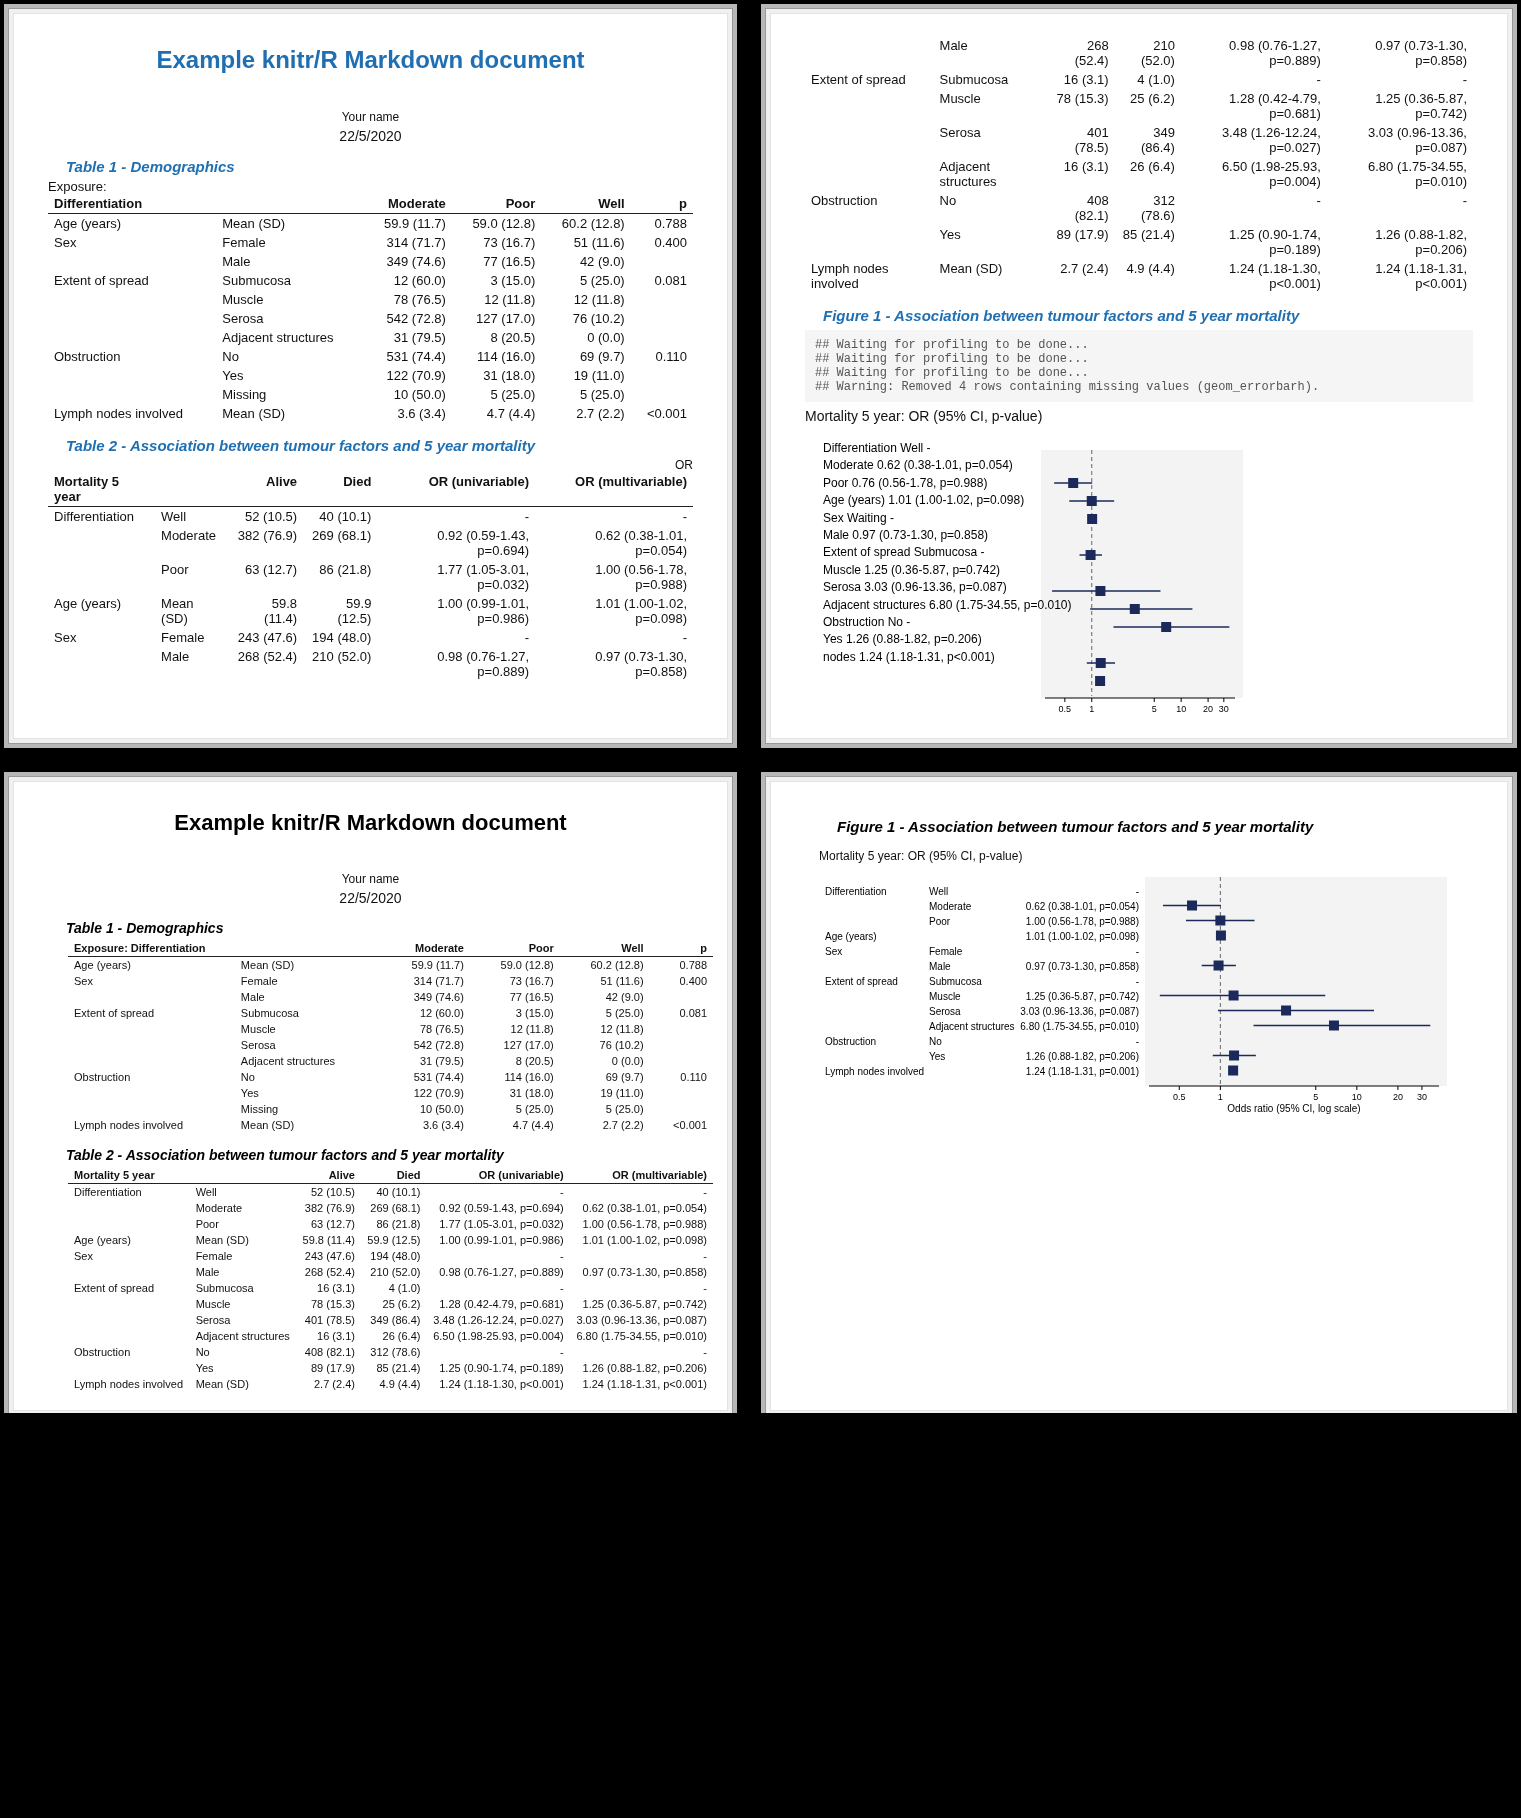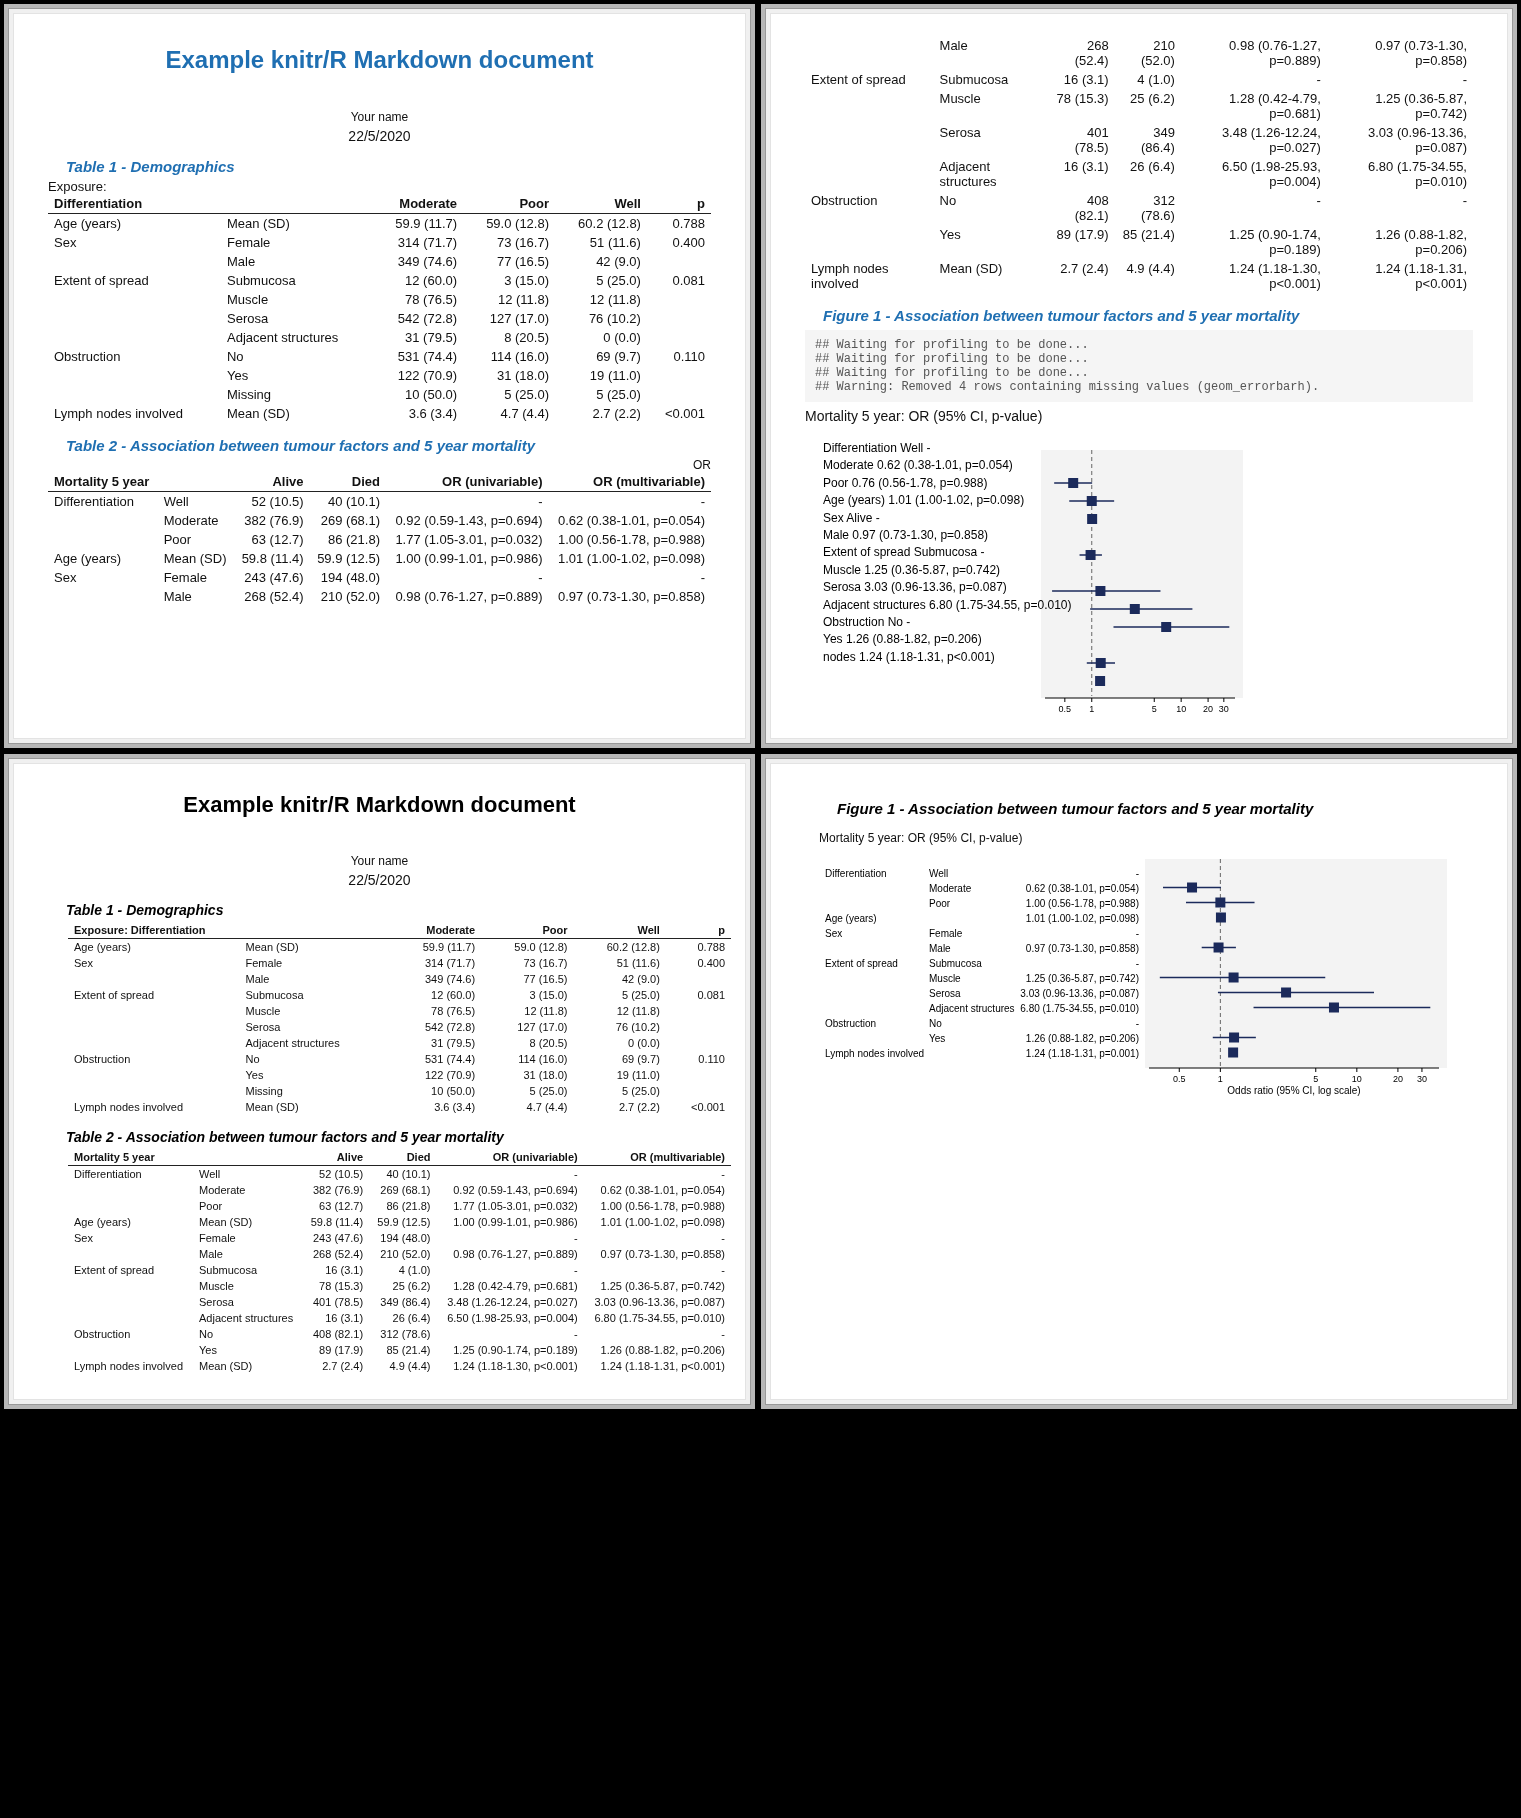--- a/index.html
+++ b/index.html
@@ -20,21 +20,21 @@
     color:var(--ink);
     font-size:13px;
   }
   .canvas{
     width:1521px;
     height:1413px;
     margin:0 auto;
     display:grid;
     grid-template-columns:1fr 1fr;
     grid-template-rows:1fr 1fr;
-    gap:6px;
+    gap:24px;
     background:var(--black);
     padding:4px;
   }
   .pane-outer{
     background:#b7b7b7;
     padding:4px;
     display:flex;
   }
   .pane-frame{
     background:var(--page-bg);
@@ -371,21 +371,21 @@
         <div class="sect">Figure 1 - Association between tumour factors and 5 year mortality</div>
         <div class="code"><div class="row">## Waiting for profiling to be done...</div><div class="row">## Waiting for profiling to be done...</div><div class="row">## Waiting for profiling to be done...</div><div class="row"></div><div class="row">## Warning: Removed 4 rows containing missing values (geom_errorbarh).</div></div>
 
         <div class="figwrap">
           <div class="figtitle">Mortality 5 year: OR (95% CI, p-value)</div>
           <div class="q1-plot-labels">
               <div class="row">Differentiation  Well                                        -</div>
               <div class="row">   Moderate  0.62 (0.38-1.01, p=0.054)</div>
               <div class="row">      Poor  0.76 (0.56-1.78, p=0.988)</div>
               <div class="row">Age (years)  1.01 (1.00-1.02, p=0.098)</div>
-              <div class="row">Sex   Alive                                            -</div>
+              <div class="row">Sex   Waiting                                            -</div>
               <div class="row">        Male  0.97 (0.73-1.30, p=0.858)</div>
               <div class="row">Extent of spread  Submucosa                 -</div>
               <div class="row">      Muscle  1.25 (0.36-5.87, p=0.742)</div>
               <div class="row">      Serosa  3.03 (0.96-13.36, p=0.087)</div>
               <div class="row">Adjacent structures 6.80 (1.75-34.55, p=0.010)</div>
               <div class="row">Obstruction No                                       -</div>
               <div class="row">         Yes   1.26 (0.88-1.82, p=0.206)</div>
               <div class="row">nodes       1.24 (1.18-1.31, p&lt;0.001)</div>
             </div>
           <svg class="plot" width="440" height="290">

